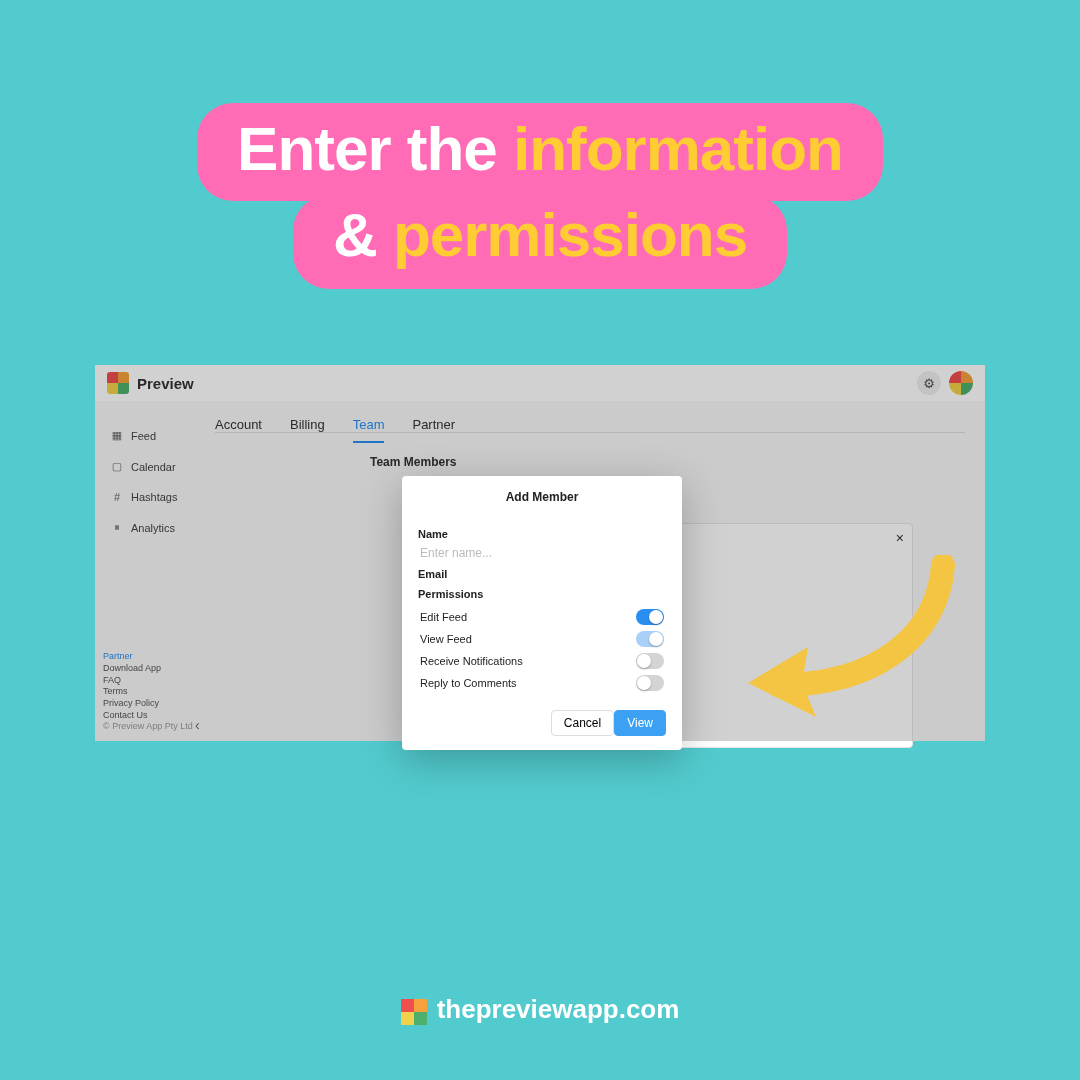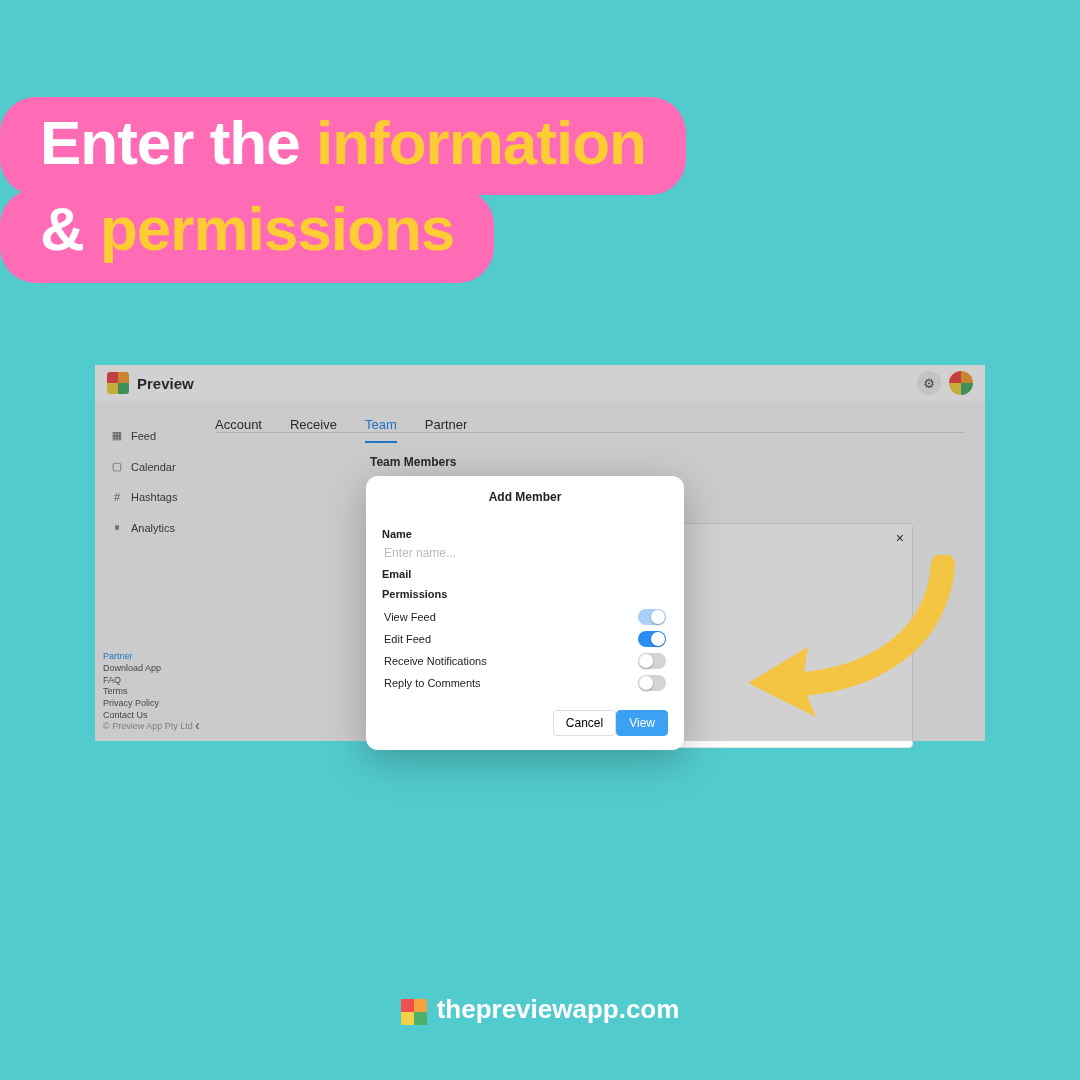--- a/index.html
+++ b/index.html
@@ -4,21 +4,21 @@
 <style>
   * { box-sizing: border-box; margin: 0; padding: 0; }
   body {
     width: 1080px; height: 1080px;
     background: #52cbce;
     font-family: -apple-system, "Helvetica Neue", Arial, sans-serif;
     position: relative; overflow: hidden;
   }
 
   
-  .headline-wrap { position: absolute; top: 97px; left: 0; right: 0; text-align: left; }
+  .headline-wrap { position: absolute; top: 103px; left: 0; right: 0; text-align: center; }
   .pill {
     display: inline-block; background: #ff6bb5;
     padding: 12px 40px 18px; border-radius: 36px;
     font-weight: 900; font-size: 62px; line-height: 1.1;
     letter-spacing: -1px;
   }
   .pill .white { color: #fff; }
   .pill .yellow { color: #ffcc33; }
   .line2 { margin-top: -6px; }
   .line2 .pill { padding: 6px 40px 20px; }
@@ -57,22 +57,22 @@
   .card-behind .close { position:absolute; right:8px; top:6px; font-size:14px; color:#333; }
 
   .footer { position:absolute; left:8px; bottom:8px; font-size:9px; color:#555; line-height:1.3; }
   .footer .link { display:block; }
   .footer .blue { color:#2a8ef0; }
   .footer .copy { color:#999; margin-top:2px; }
   .chev { position:absolute; left:100px; bottom:8px; color:#666; font-size:14px; }
 
   
   .modal {
-    position:absolute; left:366px; top:476px; width:318px;
-    background:#fff; border-radius:12px; box-shadow:0 10px 40px rgba(0,0,0,.25);
+    position:absolute; left:402px; top:476px; width:280px;
+    background:#fff; border-radius:4px; box-shadow:0 10px 40px rgba(0,0,0,.25);
     z-index:10; font-size:12px; color:#222;
     padding: 14px 16px 14px;
   }
   .modal-title { text-align:center; font-weight:700; font-size:12px; margin-bottom:24px; }
   .field-label { font-weight:700; font-size:11px; margin-bottom:4px; }
   .field-input { width:100%; border:none; outline:none; font-size:12px; color:#333; padding:2px 2px 8px; }
   .field-input::placeholder { color:#bbb; }
   .perm-head { font-weight:700; font-size:11px; margin:8px 0 6px; }
   .perm-row { display:flex; align-items:center; justify-content:space-between; font-size:11px; padding:3px 2px; }
   .toggle { width:28px; height:16px; border-radius:8px; position:relative; }
@@ -145,21 +145,21 @@
         </div>
       <div class="item">
           <span class="ico">⏸</span>
           <span>Analytics</span>
         </div>
     </div>
 
     <div class="content">
       <div class="tabs">
         <div class="tab">Account</div>
-        <div class="tab">Receive</div>
+        <div class="tab">Billing</div>
         <div class="tab active">Team</div>
         <div class="tab">Partner</div>
       </div>
       <div class="section-title">Team Members</div>
       <div class="card-behind">
         <div class="close">×</div>
       </div>
     </div>
 
     <div class="footer">
@@ -179,28 +179,28 @@
   <div class="modal-title">Add Member</div>
 
   <div class="field-label">Name</div>
   <input class="field-input" placeholder="Enter name..." style="">
 
   <div class="field-label">Email</div>
 
   <div class="perm-head">Permissions</div>
 
   <div class="perm-row">
+    <span>Edit Feed</span>
+    <div class="toggle on-blue">
+        <div class="knob"></div>
+      </div>
+  </div>
+  <div class="perm-row">
     <span>View Feed</span>
     <div class="toggle on-light">
-        <div class="knob"></div>
-      </div>
-  </div>
-  <div class="perm-row">
-    <span>Edit Feed</span>
-    <div class="toggle on-blue">
         <div class="knob"></div>
       </div>
   </div>
   <div class="perm-row">
     <span>Receive Notifications</span>
     <div class="toggle off">
         <div class="knob"></div>
       </div>
   </div>
   <div class="perm-row">

